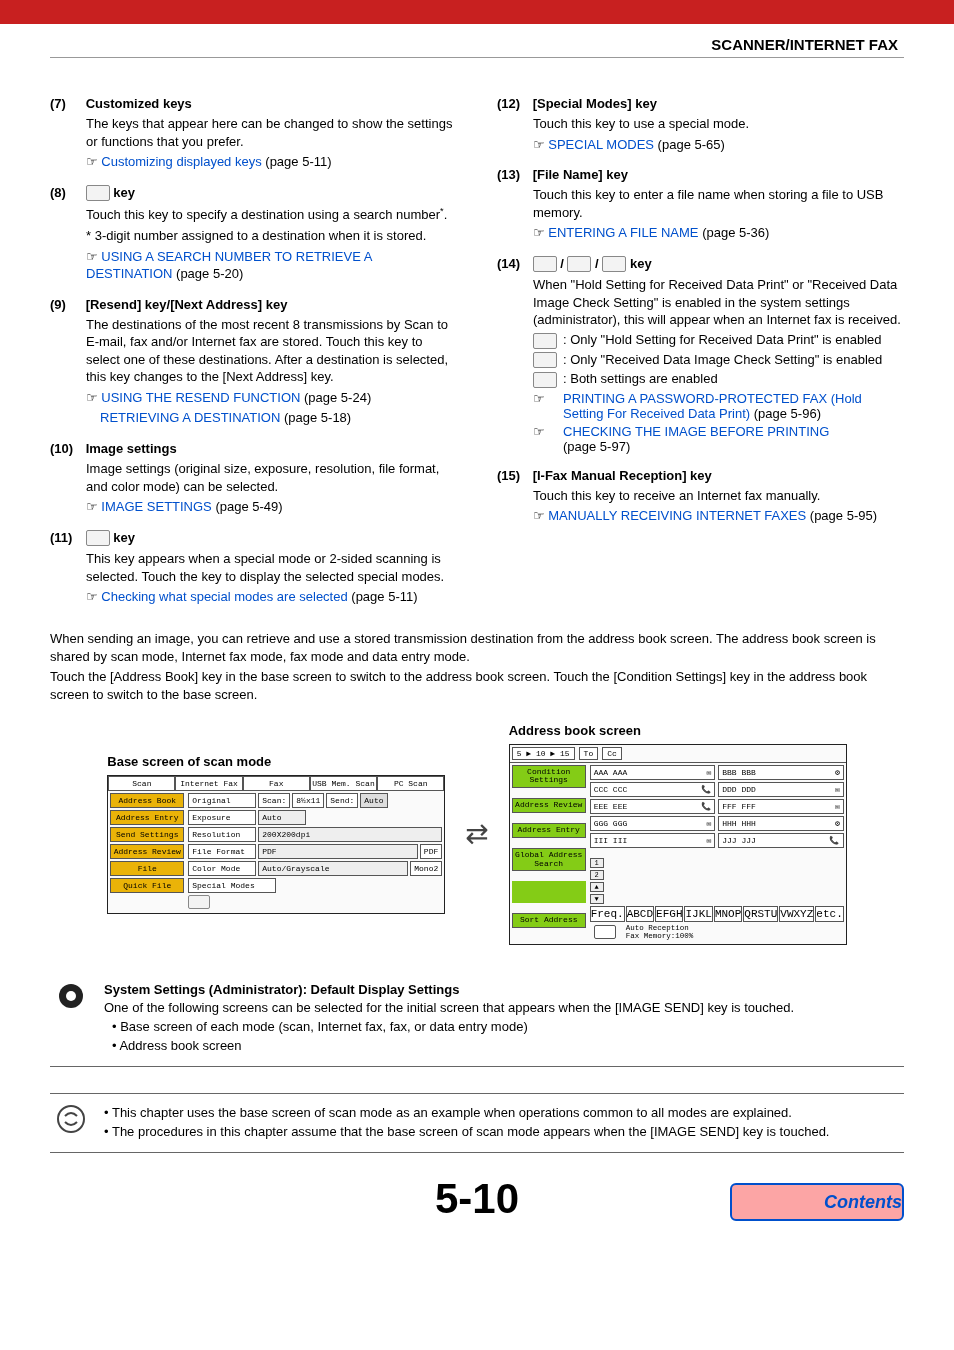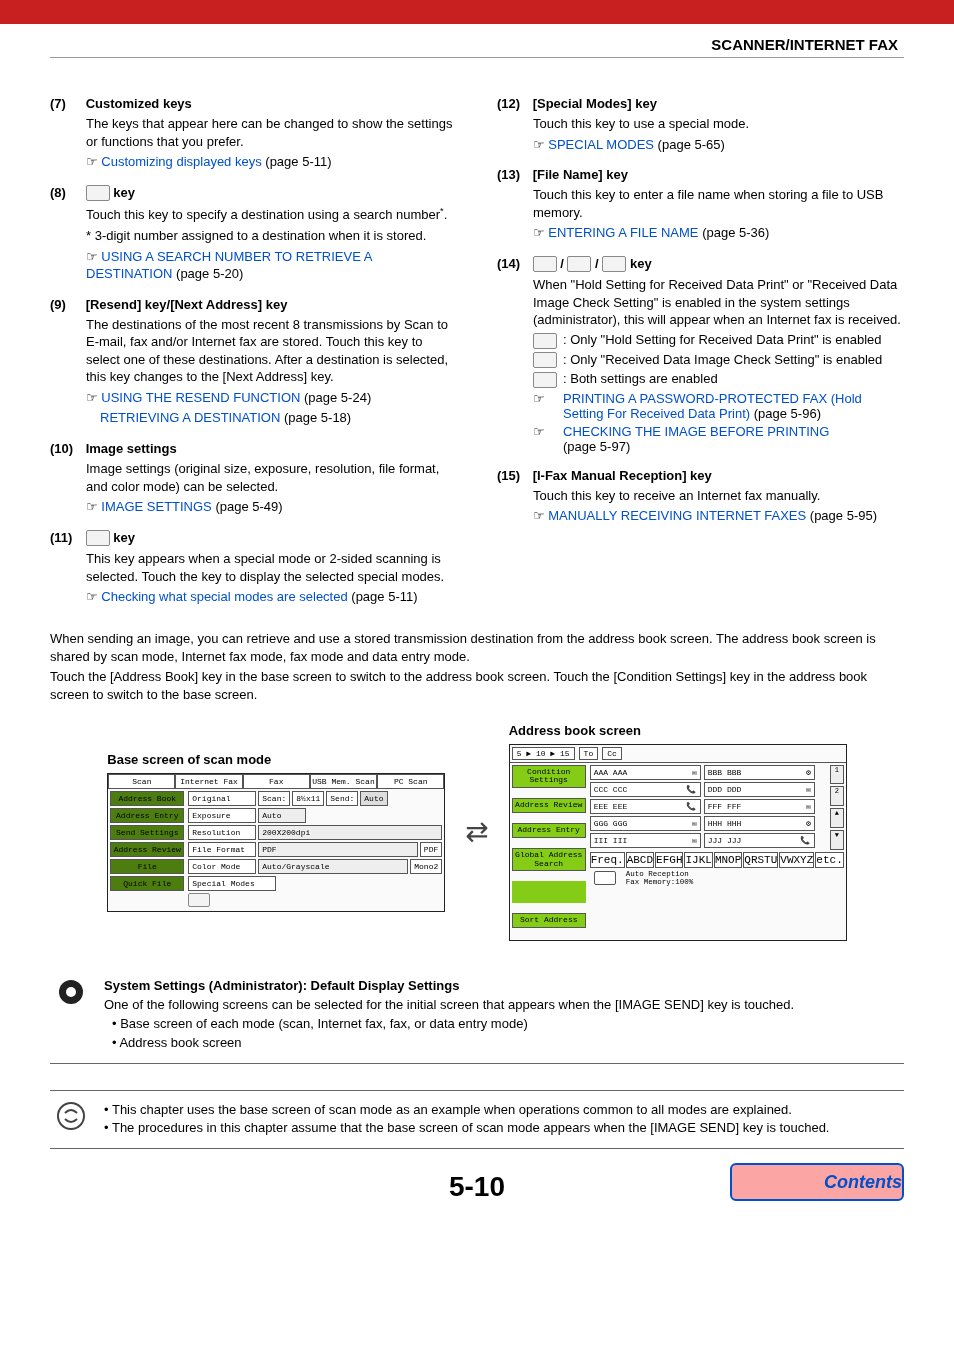--- a/index.html
+++ b/index.html
@@ -109,21 +109,21 @@
   .shot-body { display: flex; }
   .shot-left {
     width: 74px;
     padding: 2px;
   }
   .shot-left div {
     border: 1px solid #555;
     margin-bottom: 2px;
     padding: 2px 2px;
     text-align: center;
-    background: #4d7c0f;
+    background: #eab308;
   }
   .shot-right {
     flex: 1;
     padding: 2px;
   }
   .shot-row {
     display: flex;
     margin-bottom: 2px;
     align-items: center;
   }
@@ -210,21 +210,21 @@
     height: 30px;
     flex: 0 0 30px;
   }
   .note-icon.info svg circle.stroke { fill: none; stroke: #444; stroke-width: 2; }
   .note-text { flex: 1; line-height: 1.45; }
   .note-text .b { font-weight: bold; }
   .note-li { margin-left: 8px; }
 
   .pg-num {
     text-align: center;
-    font-size: 28px;
+    font-size: 42px;
     font-weight: bold;
     margin-top: 22px;
   }
   .contents-btn {
     position: relative;
     float: right;
     margin-top: -40px;
     width: 170px;
     height: 34px;
     border: 2px solid #0050cc;
@@ -466,21 +466,21 @@
         <div class="ab-body">
           <div class="ab-left">
             <div>Condition Settings</div>
             <div>Address Review</div>
             <div>Address Entry</div>
             <div>Global Address Search</div>
             <div style="border:none;height:18px;"></div>
             <div>Sort Address</div>
           </div>
           <div class="ab-right">
-            <div style="display:flex; gap:15px;">
+            <div style="display:flex; gap:8px;flex-direction:column;">
               <div style="flex:1;">
                 <div class="ab-grid-row">
                     <div class="ab-cell">
                       <span>AAA AAA</span>
                       <span>✉</span>
                     </div>
                     <div class="ab-cell">
                       <span>BBB BBB</span>
                       <span>⚙</span>
                     </div>

